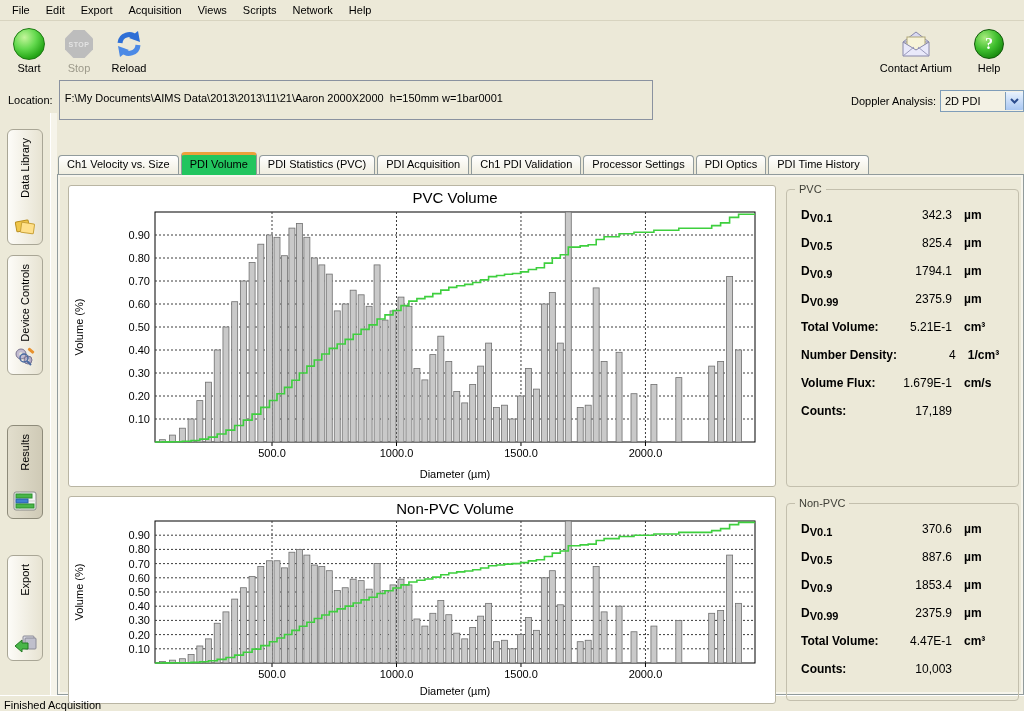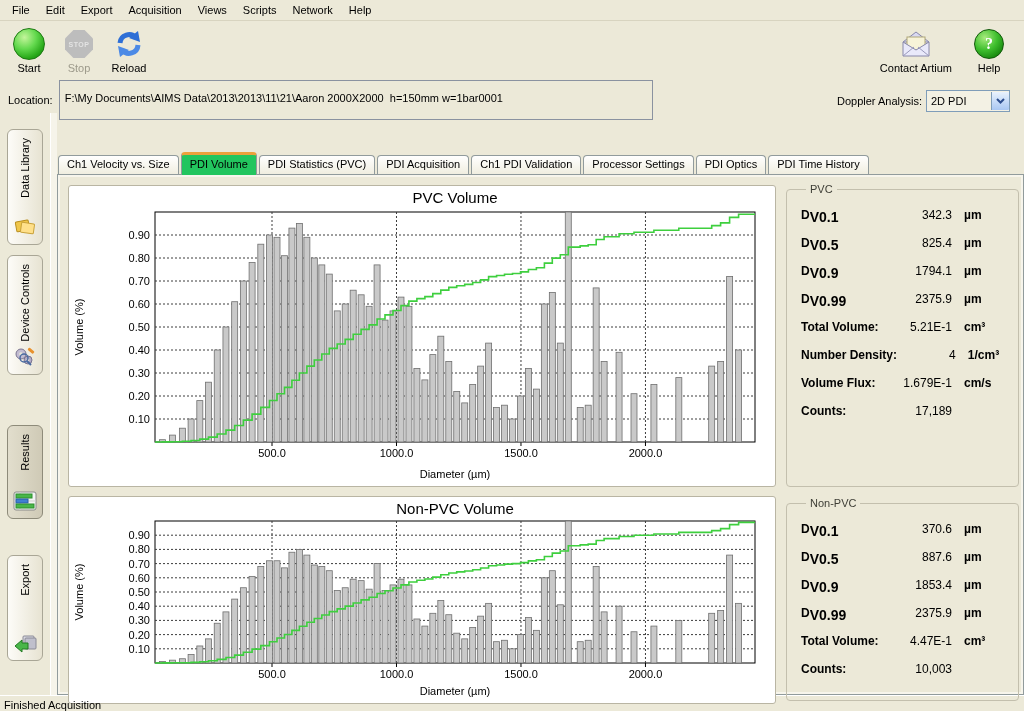--- a/index.html
+++ b/index.html
@@ -31,21 +31,21 @@
     background:radial-gradient(circle at 35% 28%, #a8eb7e, #3fbf2e 45%, #1d8f12 75%, #0e6a07);
     border:1px solid #11590a;color:#fff;font-weight:bold;font-size:16px;
     display:flex;align-items:center;justify-content:center;
     font-family:"Liberation Serif",serif;}
 
   
   .locrow{height:26px;display:flex;align-items:center;padding-left:8px;position:relative;}
   .loc-label{margin-right:6px;}
   .loc-field{width:582px;height:16px;border:1px solid #8a92a0;background:#ece9d8;
     padding:11px 5px;white-space:pre;overflow:hidden;}
-  .doppler{position:absolute;right:14px;top:3px;display:flex;align-items:center;}
+  .doppler{position:absolute;right:0;top:3px;display:flex;align-items:center;}
   .doppler-label{margin-right:4px;}
   .combo{width:82px;height:20px;border:1px solid #7f9db9;background:#f3f1e4;
     display:flex;align-items:center;}
   .combo-value{flex:1;padding-left:4px;}
   .combo-btn{width:17px;height:18px;margin:0;border:none;border-left:1px solid #7f9db9;
     background:linear-gradient(#e9f2fd,#c2d8f7 60%,#a9c7f2);border-radius:0 1px 1px 0;
     display:flex;align-items:center;justify-content:center;padding:0;}
 
   
   .main{display:flex;height:582px;}
@@ -75,24 +75,24 @@
   .chart-box{background:#fff;border:1px solid #b9b5a3;border-radius:3px;}
   .chart-box.first{height:302px;margin-top:4px;}
   .chart-box.second{height:208px;margin-top:9px;}
 
   
   .stats-col{flex:1;margin-left:10px;padding-top:8px;min-width:0;}
   .groupbox{border:1px solid #c3bfad;border-radius:4px;position:relative;
     box-sizing:border-box;padding:18px 8px 6px 14px;}
   .groupbox.gb-pvc{height:298px;margin-bottom:16px;}
   .groupbox.gb-nonpvc{height:198px;}
-  .gb-title{position:absolute;top:-7px;left:19px;background:#ece9d8;padding:0 4px;color:#3e3e36;}
+  .gb-title{position:absolute;top:-7px;left:8px;background:#ece9d8;padding:0 4px;color:#3e3e36;}
   .stat-row{display:flex;align-items:baseline;height:28px;font-size:12px;}
   .stat-label{flex:1;font-weight:bold;white-space:nowrap;}
-  .stat-label sub{font-size:14px;font-weight:bold;}
+  .stat-label sub{font-size:11px;font-weight:bold;}
   .stat-value{width:64px;text-align:right;}
   .stat-unit{width:46px;font-weight:bold;margin-left:12px;}
 
   
   .statusbar{height:17px;border-top:1px solid #fff;display:flex;align-items:center;
     padding-left:4px;}
 </style>
 </head>
 <body>
 

